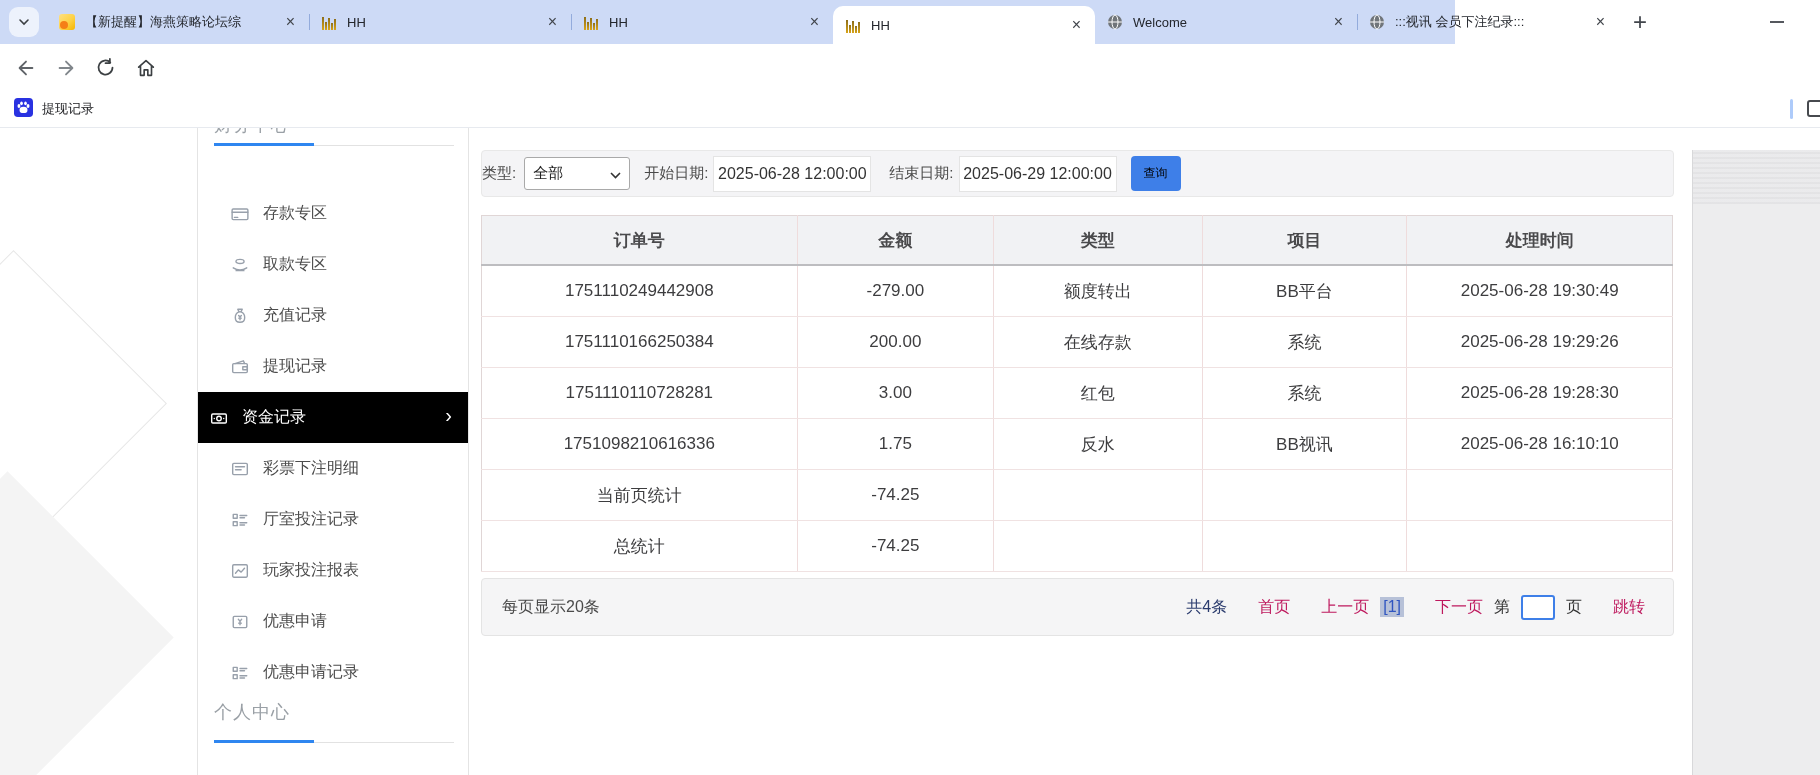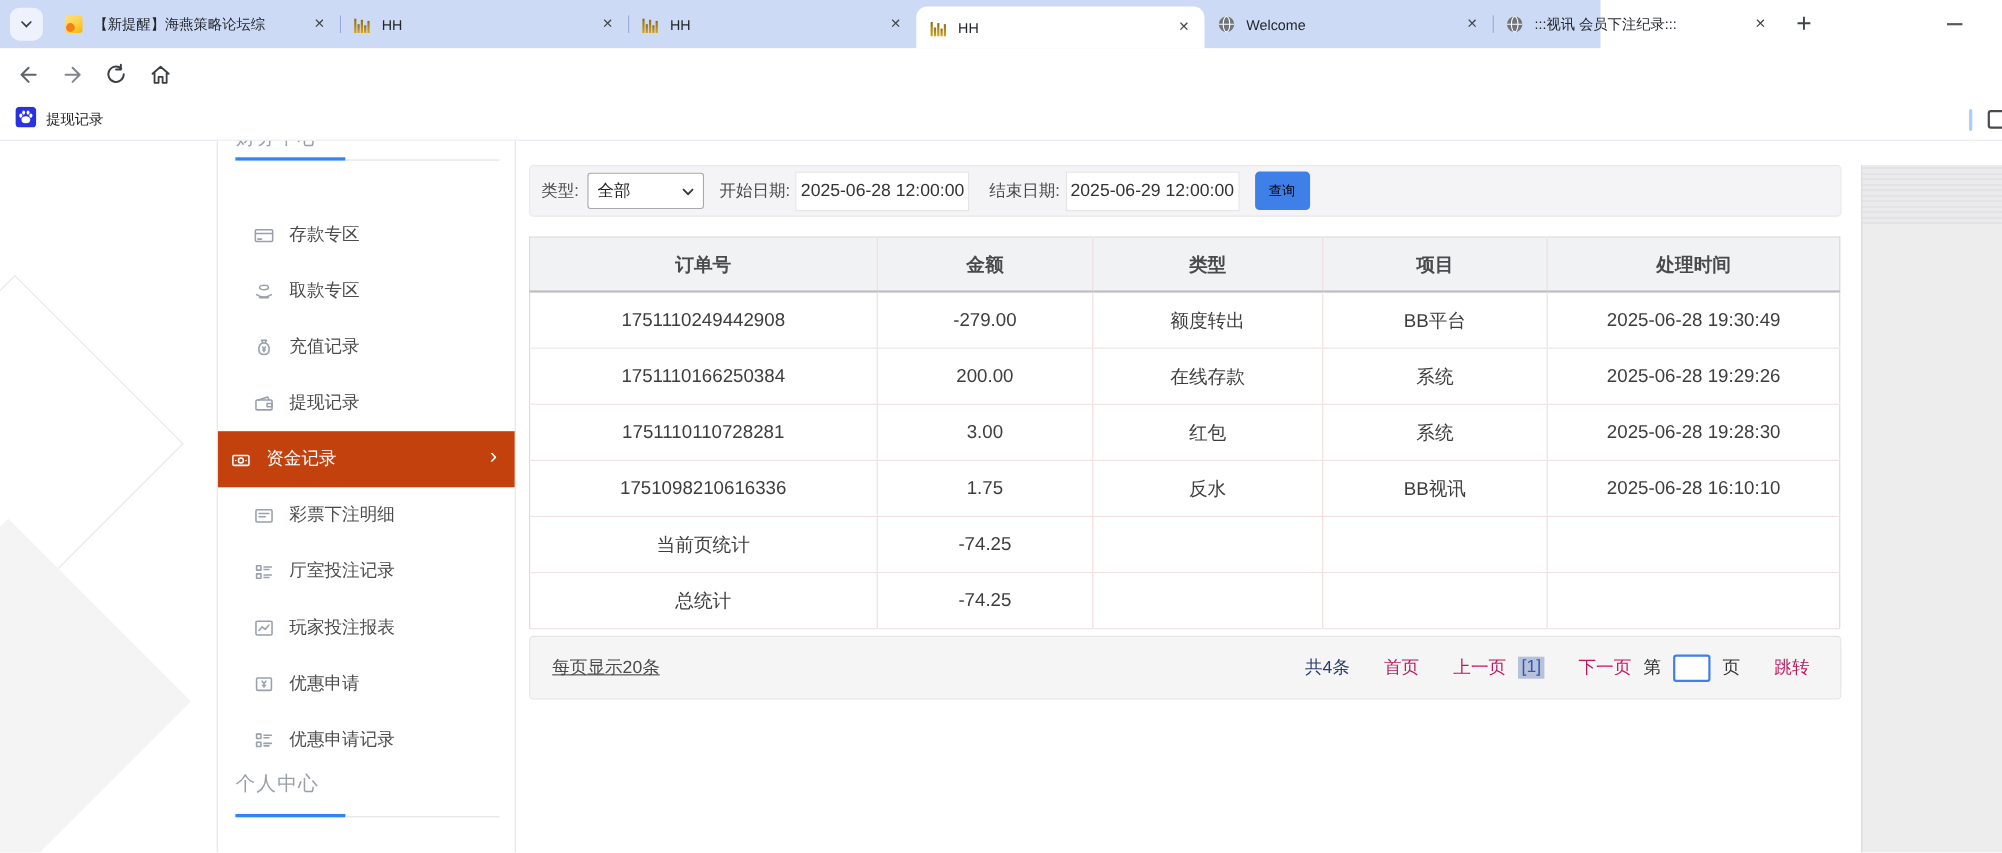--- a/index.html
+++ b/index.html
@@ -42,43 +42,43 @@
   
   .sidebar{position:absolute;left:197px;top:128px;width:272px;height:647px;background:#fff;border-left:1px solid #e4e4e4;border-right:1px solid #e4e4e4;box-sizing:border-box;overflow:hidden;z-index:2;}
   .sb-title{position:absolute;left:16px;font-size:18px;color:#9aa0a6;letter-spacing:1px;}
   .sb-line{position:absolute;left:16px;width:240px;height:3px;display:flex;align-items:flex-end;}
   .sb-line .blue{width:100px;height:3px;background:#2f86f0;}
   .sb-line .grey{width:140px;height:1px;background:#e2e2e2;}
   .sb-menu{position:absolute;left:0;top:60px;width:100%;}
   .sb-item{height:51px;display:flex;align-items:center;padding-left:33px;box-sizing:border-box;position:relative;}
   .sb-item .ic{width:18px;height:18px;margin-right:14px;display:flex;align-items:center;justify-content:center;}
   .sb-item .lbl{font-size:16px;color:#4c4c4c;}
-  .sb-item.active{background:#c2410c;padding-left:12px;}
+  .sb-item.active{background:#000000;padding-left:12px;}
   .sb-item.active .lbl{color:#fff;}
   .sb-item.active .chev{position:absolute;right:16px;color:#fff;font-size:20px;line-height:1;top:13px;}
   .sb-partial{position:absolute;left:0;top:632px;width:100%;height:51px;display:flex;align-items:center;padding-left:33px;box-sizing:border-box;}
   svg.line-ic{stroke:#98a0ab;fill:none;stroke-width:1.25;stroke-linecap:round;stroke-linejoin:round;}
   .sb-item.active svg.line-ic{stroke:#fff;}
   
-  .filterbar{position:absolute;left:481px;top:150px;width:1193px;height:47px;background:#f4f4f6;border:1px solid #e8e8e8;border-radius:4px;box-sizing:border-box;display:flex;align-items:center;padding-left:10px;z-index:2;}
+  .filterbar{position:absolute;left:481px;top:150px;width:1193px;height:47px;background:#f4f4f6;border:1px solid #e8e8e8;border-radius:4px;box-sizing:border-box;display:flex;align-items:center;z-index:2;}
   .f-lbl{font-size:15px;color:#4a4a4a;white-space:nowrap;}
   .f-select{width:106px;height:33px;margin-left:8px;background:#fff;border:1px solid #a9a9a9;border-radius:3px;display:flex;align-items:center;padding:0 8px;box-sizing:border-box;font-size:15px;color:#222;}
   .f-select .cv{margin-left:auto;}
   .f-input{width:158px;height:36px;margin-left:5px;background:#fff;border:1px solid #e4e4e4;font-size:16px;color:#333;text-align:center;font-family:"Liberation Sans","DejaVu Sans",sans-serif;box-sizing:border-box;}
   .ml14{margin-left:14px;}.ml18{margin-left:18px;}
   .f-btn{margin-left:14px;width:50px;height:35px;background:#3e7fe8;color:#000000;font-size:12px;border:none;border-radius:4px;font-family:inherit;}
   
   .datatable{position:absolute;left:481px;top:215px;width:1192px;z-index:2;}
   table{width:100%;border-collapse:collapse;table-layout:fixed;border:1px solid #e0d6d6;}
   th{height:46px;background:#f1f2f4;border-bottom:2px solid #bdbdc0;font-size:17px;font-weight:bold;color:#4a4a4c;}
   td{height:48px;font-size:17px;color:#3d3d3f;text-align:center;border-bottom:1px solid #f0e2e2;}
   th + th, td + td{border-left:1px solid #efdcdc;}
   
   .pagerbar{position:absolute;left:481px;top:578px;width:1193px;height:58px;background:#f5f5f6;border:1px solid #e4e4e4;border-radius:4px;box-sizing:border-box;display:flex;align-items:center;padding:0 28px 0 20px;z-index:2;}
-  .pg-size{font-size:16px;color:#4a4a4a;text-decoration:underline;}
+  .pg-size{font-size:16px;color:#4a4a4a;}
   .pg-right{margin-left:auto;display:flex;align-items:center;gap:11px;font-size:16px;}
   .pg-total{color:#2b3c6e;}
   .pg-link{color:#be185d;margin-left:20px;}
   .pg-cur{background:#b7c1d8;color:#2f55c0;padding:1px 3px;}
   .pg-word{color:#333;}
   .pg-input{width:34px;height:25px;background:#fff;border:2px solid #3e7fe8;border-radius:3px;box-sizing:border-box;font-size:15px;text-align:center;font-family:inherit;}
 </style>
 </head>
 <body>
 

